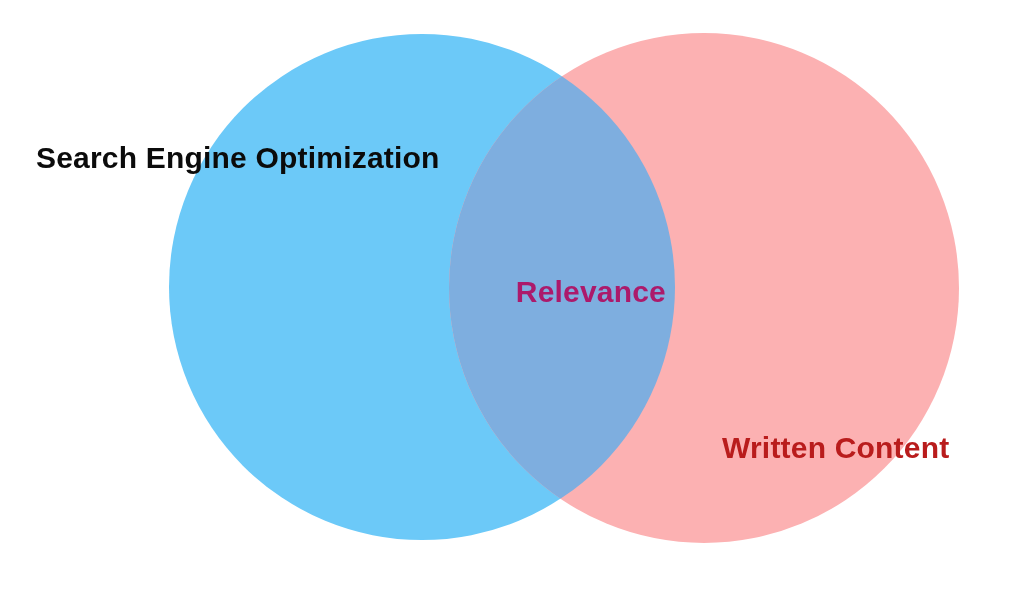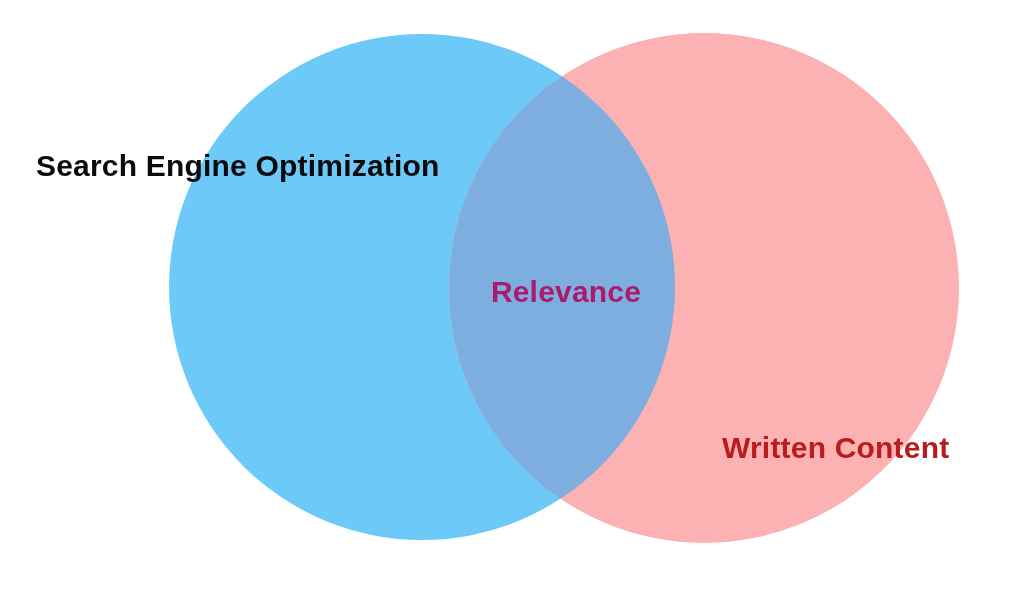--- a/index.html
+++ b/index.html
@@ -23,21 +23,20 @@
     position: absolute;
     font-weight: 700;
     font-size: 30px;
     letter-spacing: 0.2px;
     white-space: nowrap;
     color: #0b0b0b;
   }
   .label-seo {
     left: 36px;
     top: 141px;
-    margin-top: 8px;
   }
   .label-intersection {
     left: 466px;
     top: 275px;
     width: 200px;
     text-align: center;
   }
   .label-content {
     left: 722px;
     top: 431px;
@@ -57,17 +56,17 @@
 
     <circle cx="422" cy="287" r="253" fill="#6CC9F8"></circle>
 
     <circle cx="704" cy="288" r="255" fill="#FCB1B2"></circle>
 
     <circle cx="704" cy="288" r="255" clip-path="url(#clip-left-circle)" fill="#7EAEDF"></circle>
   </svg>
 
   <div class="label label-seo" style="color: rgb(11, 11, 11);">Search Engine Optimization</div>
 
-  <div class="label label-intersection" style="color: rgb(172, 26, 107);">Relevance</div>
+  <div class="label label-intersection" style="color: rgb(172, 26, 107); text-align: right;">Relevance</div>
 
   <div class="label label-content" style="color: #b91c1c;">Written Content</div>
 
 </div>
 
 </body></html>

